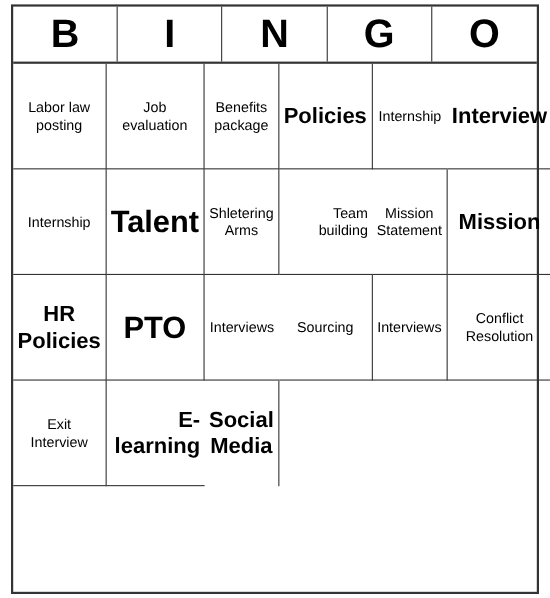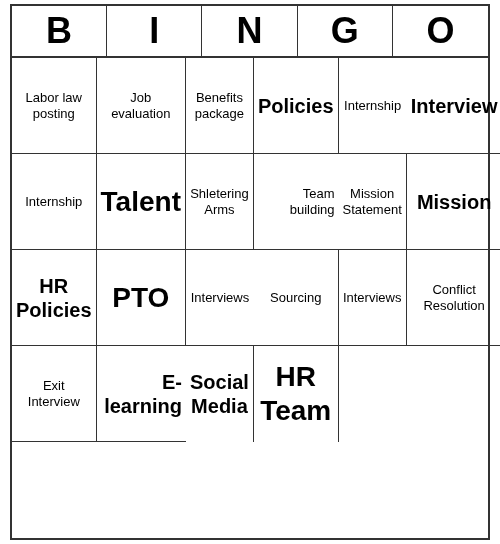--- a/index.html
+++ b/index.html
@@ -132,17 +132,14 @@
       </div>
       <div class="bingo-cell">
         <span>Exit Interview</span>
       </div>
       <div class="bingo-cell">
         <span class="cell-medium">E-learning</span>
       </div>
       <div class="bingo-cell">
         <span class="cell-medium">Social Media</span>
       </div>
-      <div class="bingo-cell">
-        <span class="cell-xlarge">HR Team</span>
-      </div>
     </div>
 </div>
 
 </body></html>

